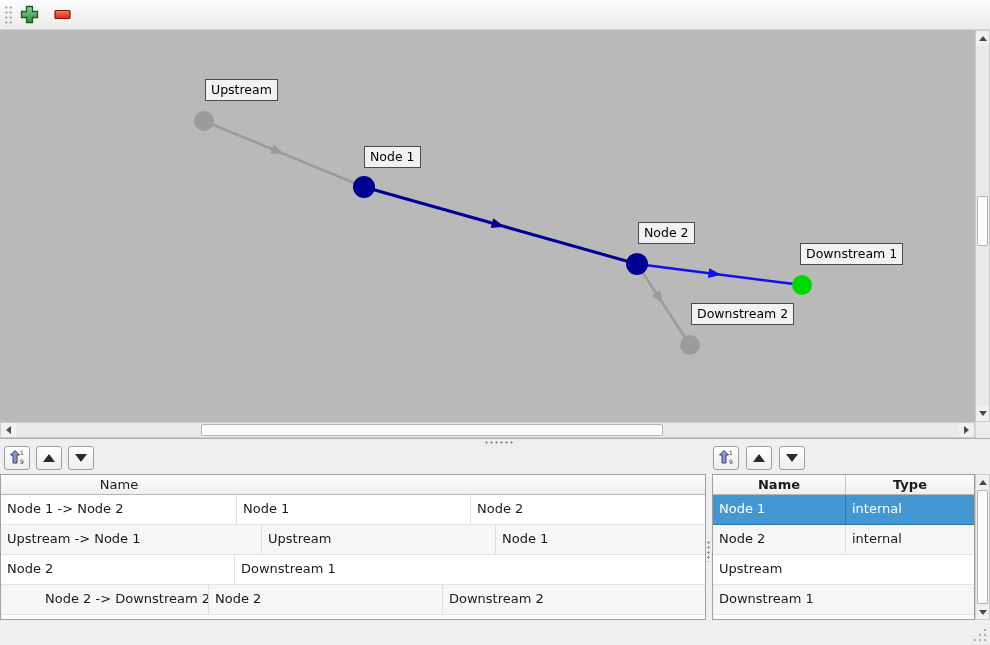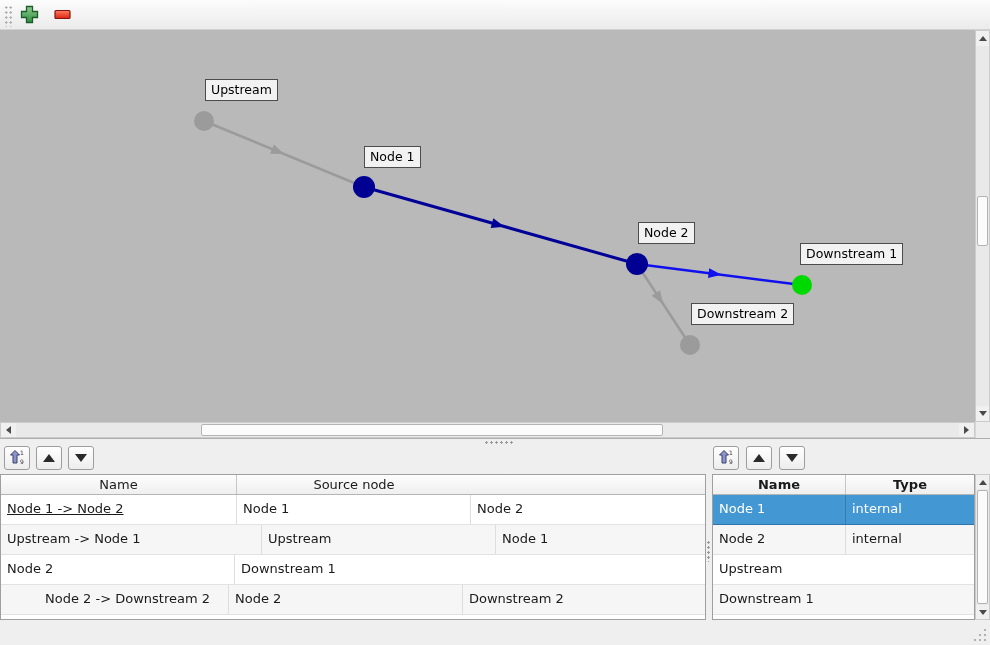--- a/index.html
+++ b/index.html
@@ -188,39 +188,38 @@
 <button class="panel-btn" style="left:746px;">
   <span class="tri-btn-up"></span>
 </button>
 <button class="panel-btn" style="left:779px;">
   <span class="tri-btn-down"></span>
 </button>
 
 <div id="link-table" class="table" style="left:0; width:706px;">
   <div class="thead">
       <div class="th" style="width: 236px;">Name</div>
-      <div class="th" style="width: 234px;">Source node</div>
     </div>
   <div class="tbody">
       <div class="tr">
-        <div class="td" style="width: 236px; text-decoration: underline;">Node 1 -&gt; Node 2</div>
+        <div class="td" style="width: 236px;">Node 1 -&gt; Node 2</div>
         <div class="td" style="width: 234px;">Node 1</div>
         <div class="td" style="width: 234px; flex: 1 1 0%;">Node 2</div>
       </div>
       <div class="tr alt">
         <div class="td" style="width: 261px;">Upstream -&gt; Node 1</div>
         <div class="td" style="width: 234px;">Upstream</div>
         <div class="td" style="width: 234px; flex: 1 1 0%;">Node 1</div>
       </div>
       <div class="tr">
         <div class="td" style="width: 234px;">Node 2</div>
         <div class="td" style="width: 234px; flex: 1 1 0%;">Downstream 1</div>
       </div>
       <div class="tr alt">
-        <div class="td" style="width: 228px; padding-left: 44px;">Node 2 -&gt; Downstream 2</div>
+        <div class="td" style="width: 208px; padding-left: 44px;">Node 2 -&gt; Downstream 2</div>
         <div class="td" style="width: 234px;">Node 2</div>
         <div class="td" style="width: 234px; flex: 1 1 0%;">Downstream 2</div>
       </div>
     </div>
 </div>
 
 <div id="node-table" class="table" style="left:712px; width:263px;">
   <div class="thead bold-head">
       <div class="th bold" style="width: 133px;">Name</div>
       <div class="th bold" style="width: 128px; flex: 1 1 0%;">Type</div>

